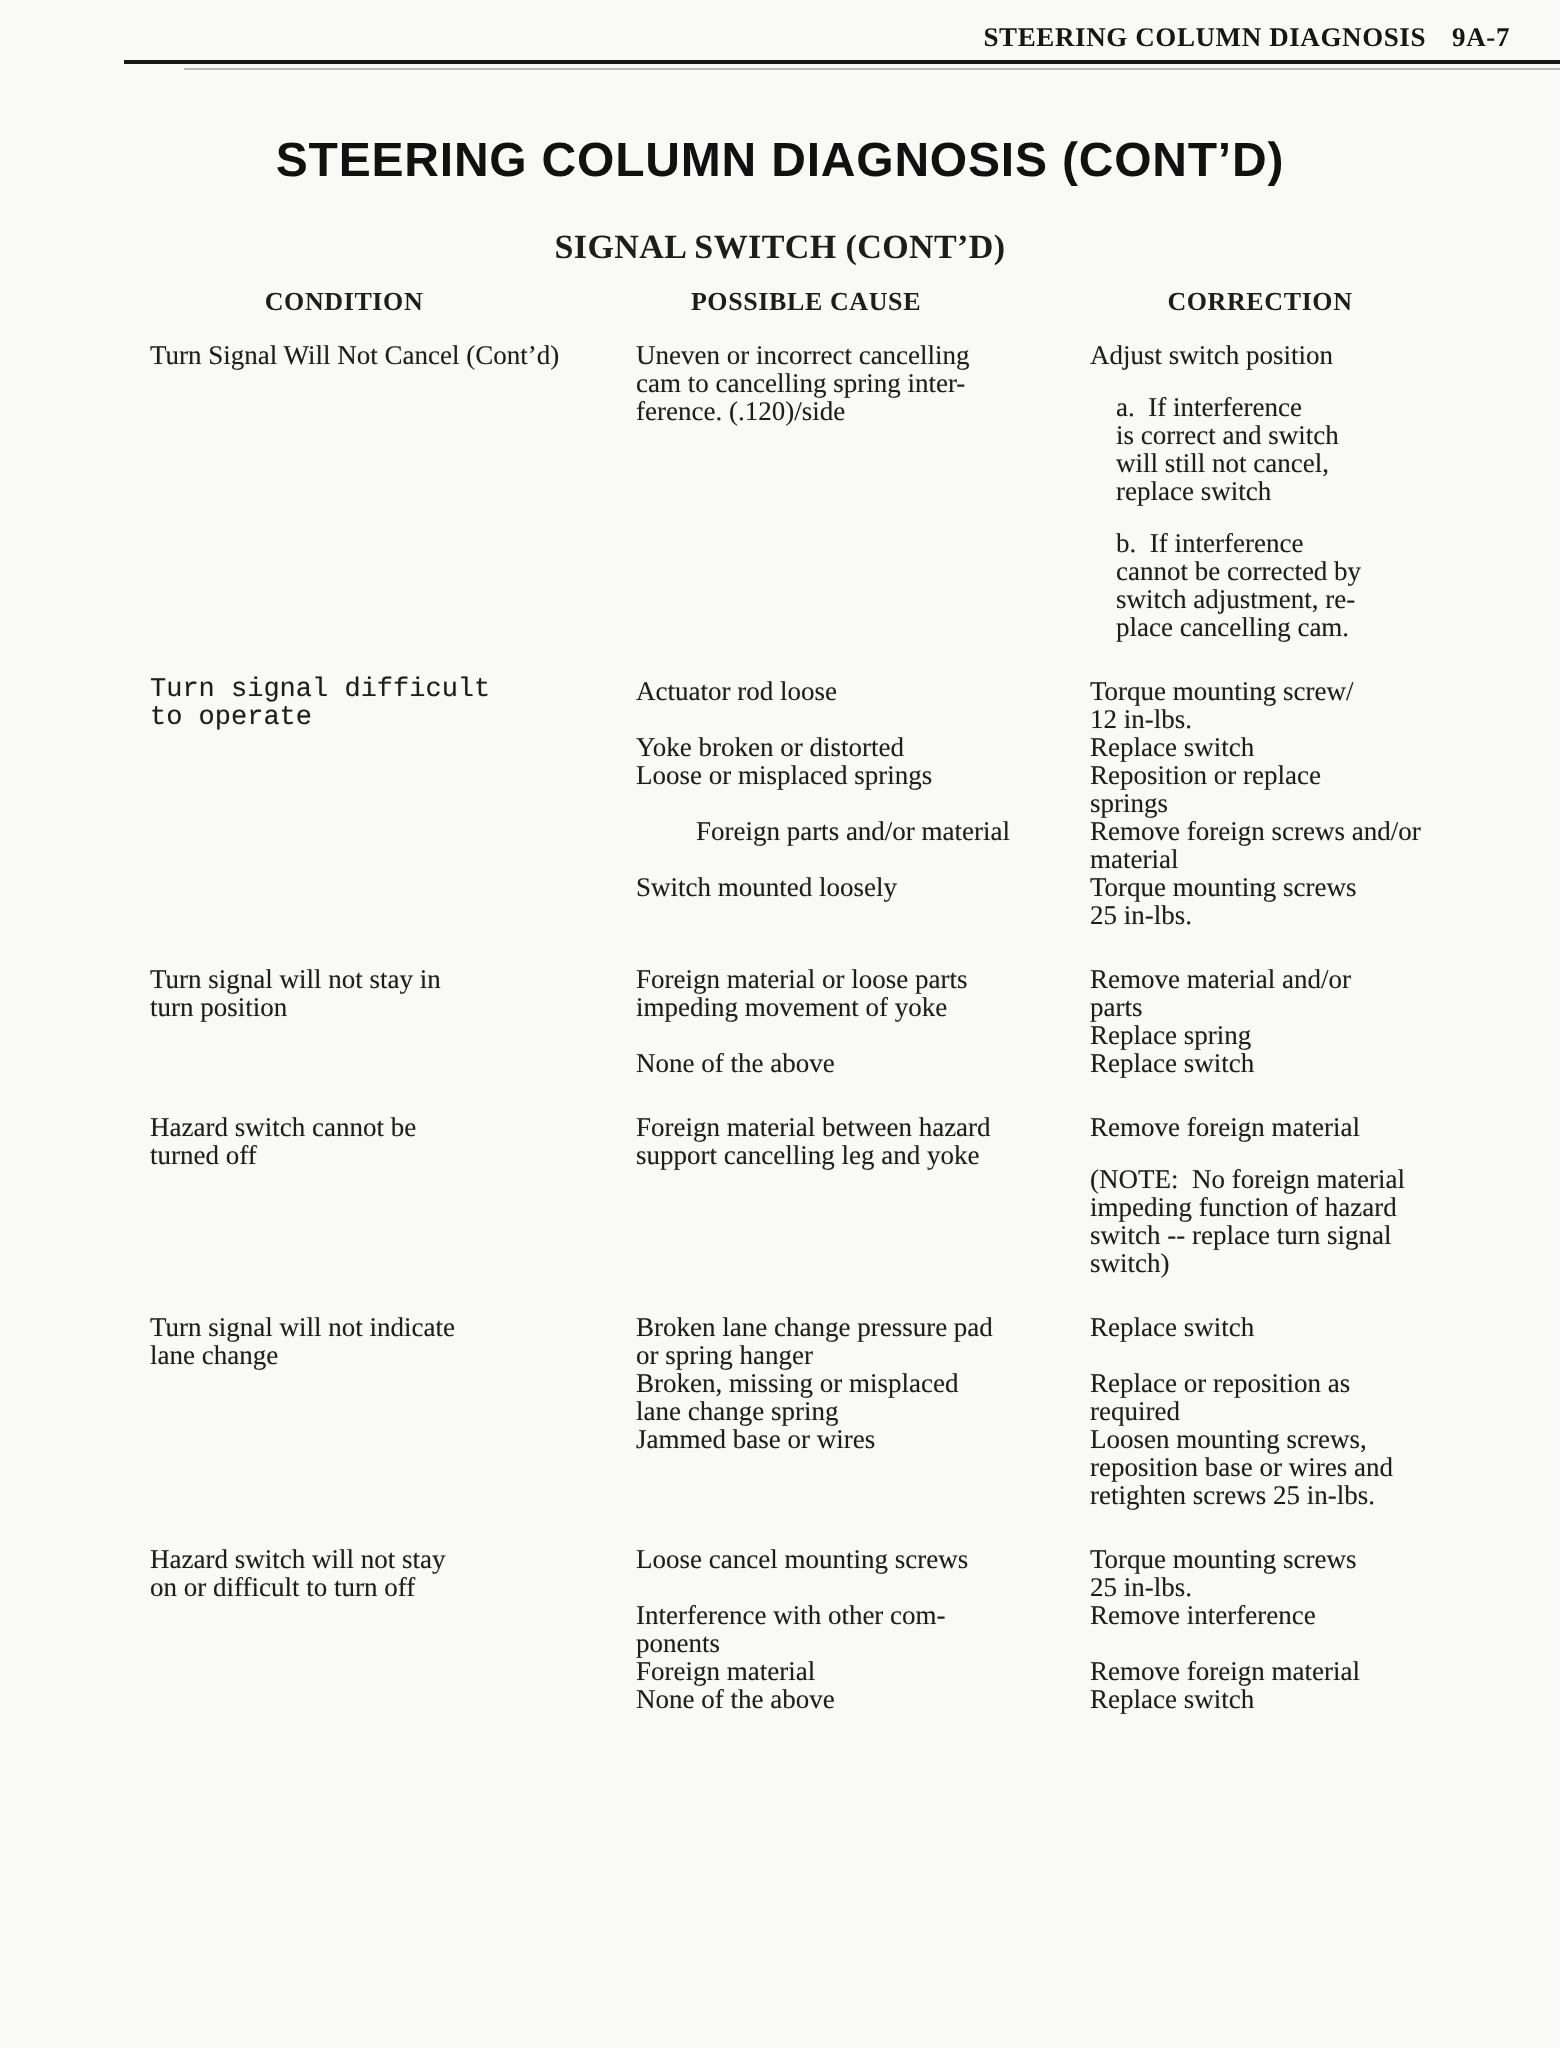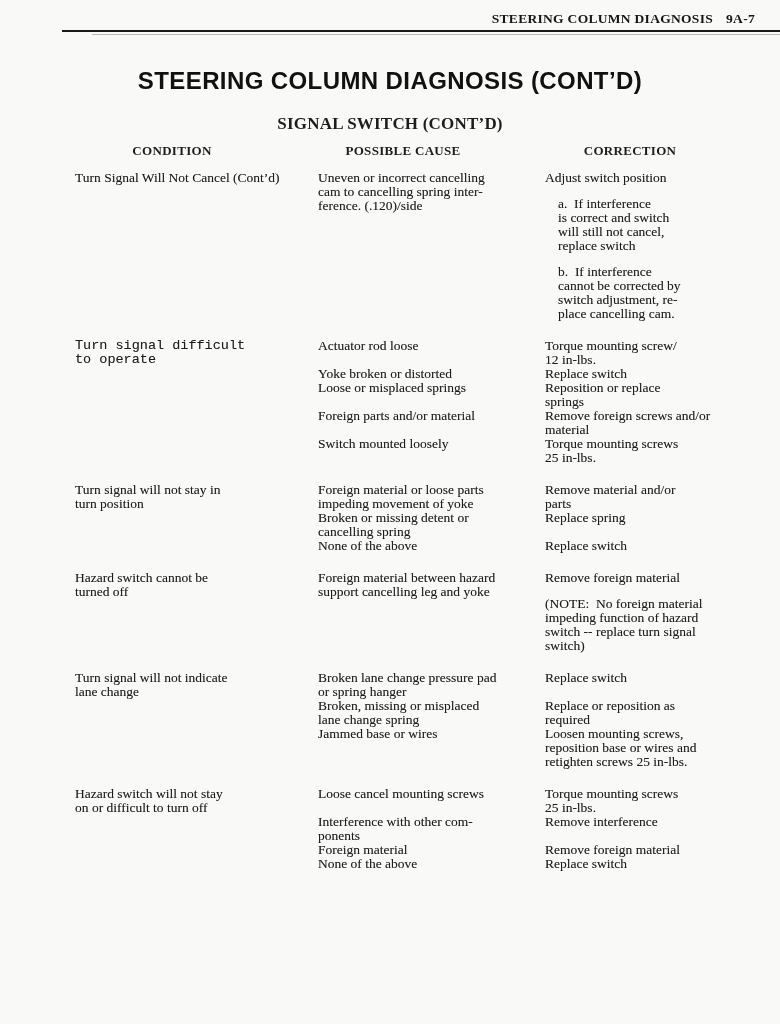--- a/index.html
+++ b/index.html
@@ -150,36 +150,34 @@
         <div class="cell cond" style="grid-row: 1 / span 5; font-family: Liberation Mono, monospace;">Turn signal difficult
 to operate</div>
         <div class="cell cause" style="grid-row: 1;">Actuator rod loose</div>
         <div class="cell corr" style="grid-row: 1;"><div class="para">Torque mounting screw/
 12 in-lbs.</div></div>
         <div class="cell cause" style="grid-row: 2;">Yoke broken or distorted</div>
         <div class="cell corr" style="grid-row: 2;"><div class="para">Replace switch</div></div>
         <div class="cell cause" style="grid-row: 3;">Loose or misplaced springs</div>
         <div class="cell corr" style="grid-row: 3;"><div class="para">Reposition or replace
 springs</div></div>
-        <div class="cell cause" style="grid-row: 4;">Foreign parts and/or material</div>
+        <div class="cell cause" style="grid-row: 4; text-align: center;">Foreign parts and/or material</div>
         <div class="cell corr" style="grid-row: 4;"><div class="para">Remove foreign screws and/or
 material</div></div>
         <div class="cell cause" style="grid-row: 5;">Switch mounted loosely</div>
         <div class="cell corr" style="grid-row: 5;"><div class="para">Torque mounting screws
 25 in-lbs.</div></div>
       </div>
       <div class="table-section">
         <div class="cell cond" style="grid-row: 1 / span 3;">Turn signal will not stay in
 turn position</div>
         <div class="cell cause" style="grid-row: 1;">Foreign material or loose parts
 impeding movement of yoke</div>
         <div class="cell corr" style="grid-row: 1;"><div class="para">Remove material and/or
 parts</div></div>
-        <div class="cell cause" style="grid-row: 2;">Broken or missing detent or
-cancelling spring</div>
         <div class="cell corr" style="grid-row: 2;"><div class="para">Replace spring</div></div>
         <div class="cell cause" style="grid-row: 3;">None of the above</div>
         <div class="cell corr" style="grid-row: 3;"><div class="para">Replace switch</div></div>
       </div>
       <div class="table-section">
         <div class="cell cond" style="grid-row: 1 / span 1;">Hazard switch cannot be
 turned off</div>
         <div class="cell cause" style="grid-row: 1;">Foreign material between hazard
 support cancelling leg and yoke</div>
         <div class="cell corr" style="grid-row: 1;"><div class="para">Remove foreign material</div><div class="para">(NOTE:  No foreign material

